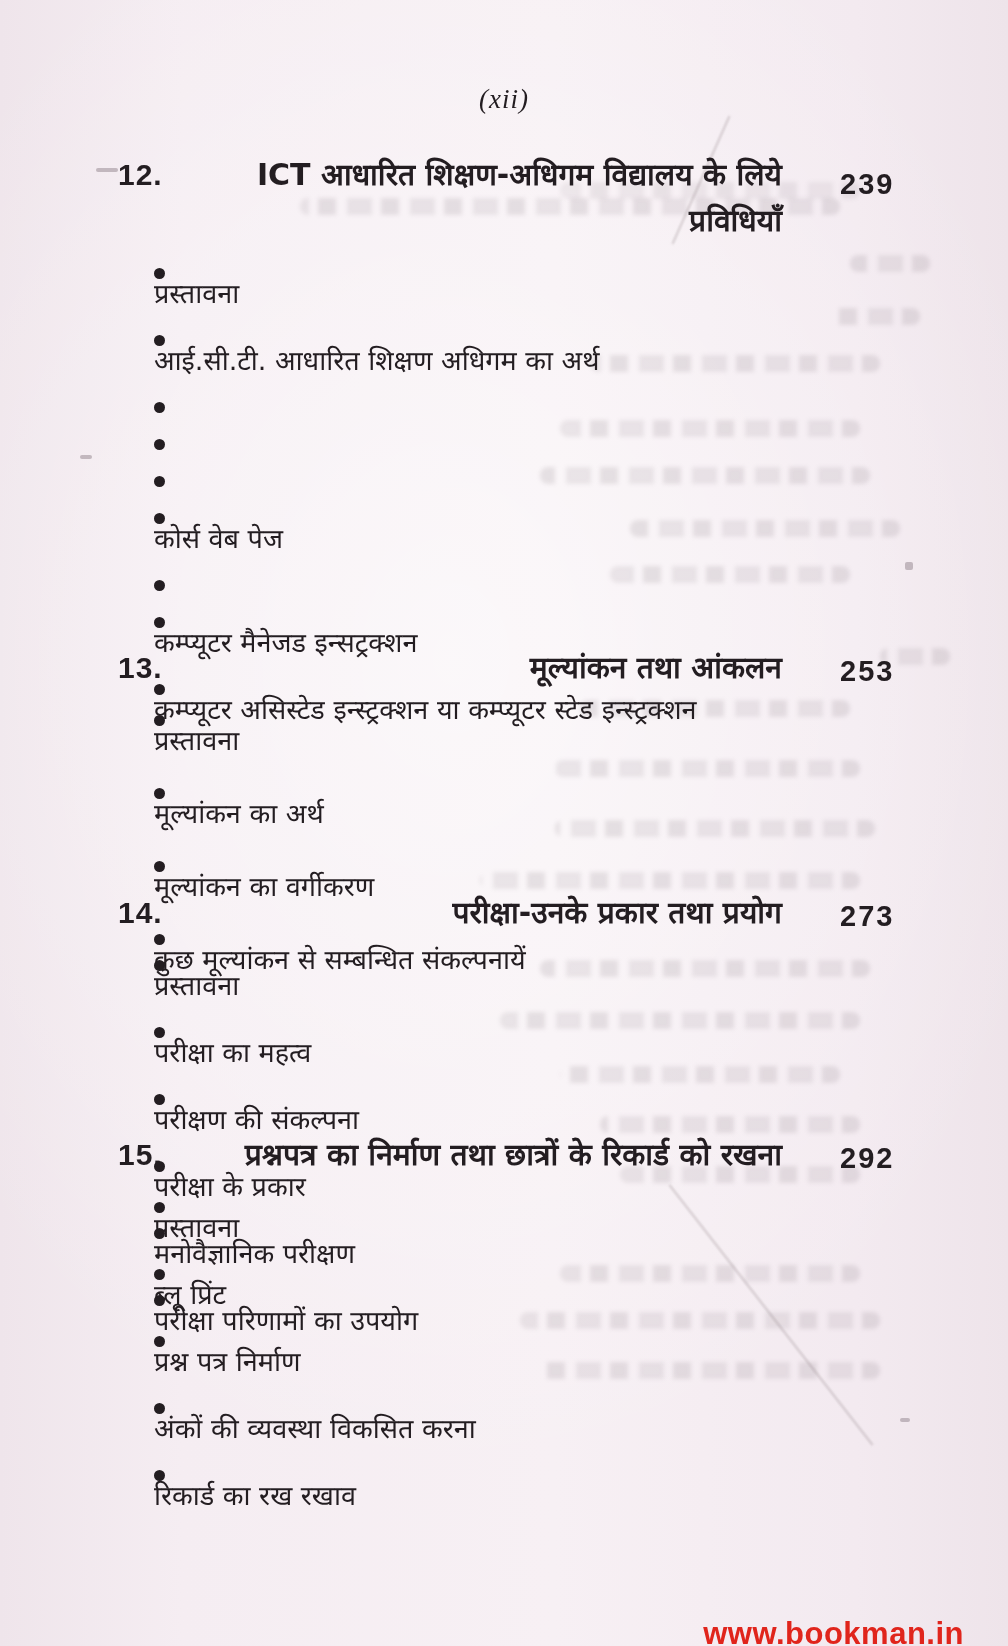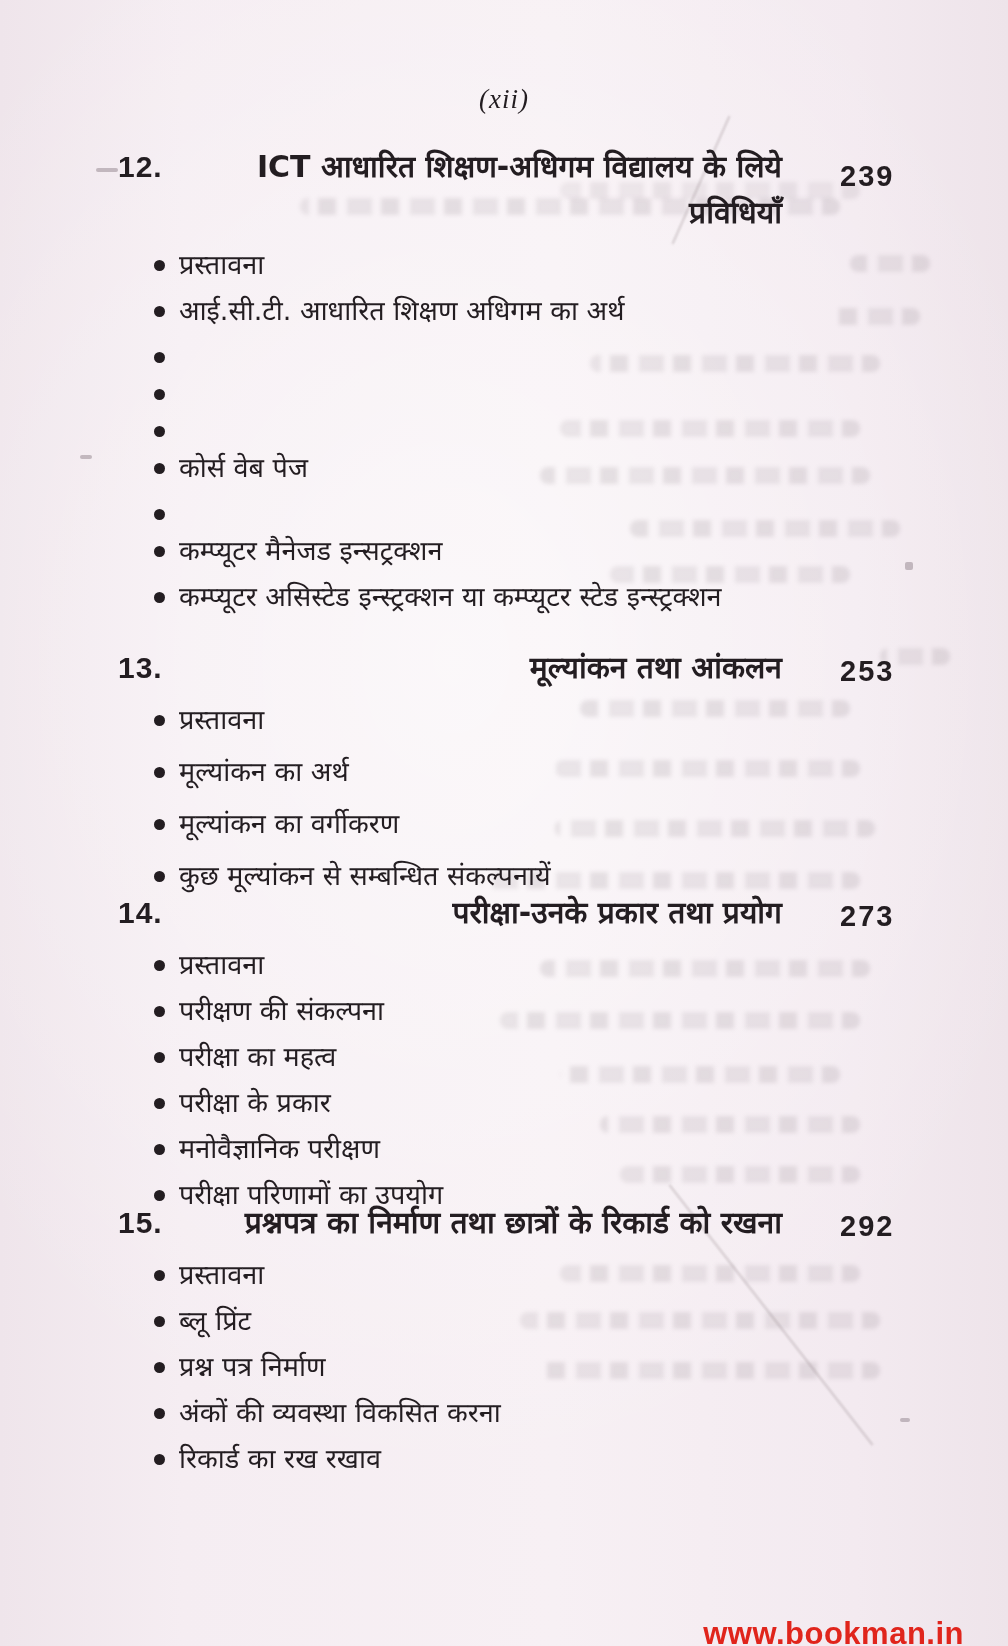--- a/index.html
+++ b/index.html
@@ -39,20 +39,21 @@
     position:absolute;left:722px;top:10px;
     font-weight:bold;font-size:29px;letter-spacing:2px;
     font-family:"Liberation Sans","DejaVu Sans",sans-serif;
   }
   .section.s0 .sec-page{top:16px;}
   .sec-items{list-style:none;margin:14px 0 0 0;padding:0 0 0 36px;}
   .sec-items li{
     display:flex;align-items:flex-start;margin-bottom:16px;
     font-size:27px;line-height:30px;
     font-family:"DejaVu Sans","Liberation Sans",sans-serif;
+    flex-direction:column;
   }
   .section.s1 .sec-items li{margin-bottom:22px;}
   .dot{
     flex:none;width:11px;height:11px;border-radius:50%;
     background:#231d21;margin:10px 14px 0 0;
   }
   
   .page-footer{
     position:absolute;top:1578px;right:44px;
     font-size:31px;font-weight:600;letter-spacing:.5px;
@@ -103,21 +104,21 @@
   <div class="crease" style="left:700px;top:110px;width:2px;height:140px;transform:rotate(24deg);"></div>
   <div class="crease" style="left:770px;top:1150px;width:2px;height:330px;transform:rotate(-38deg);"></div>
   <div class="speck" style="left:96px;top:168px;width:22px;height:4px;"></div>
   <div class="speck" style="left:80px;top:455px;width:12px;height:4px;"></div>
   <div class="speck" style="left:905px;top:562px;width:8px;height:8px;"></div>
   <div class="speck" style="left:900px;top:1418px;width:10px;height:4px;"></div>
 
   <div class="page-header">(xii)</div>
 
   <div id="toc">
-      <div class="section s0" style="top: 144px;">
+      <div class="section s0" style="top: 152px;">
         <div class="sec-head">
           <span class="sec-num">12.</span>
           <div class="sec-title">ICT आधारित शिक्षण-अधिगम विद्यालय के लिये प्रविधियाँ</div>
         </div>
         <span class="sec-page">239</span>
         <ul class="sec-items">
           <li>
             <span class="dot"></span>
             <span>प्रस्तावना</span>
           </li>
@@ -182,41 +183,41 @@
           <div class="sec-title">परीक्षा-उनके प्रकार तथा प्रयोग</div>
         </div>
         <span class="sec-page">273</span>
         <ul class="sec-items">
           <li>
             <span class="dot"></span>
             <span>प्रस्तावना</span>
           </li>
           <li>
             <span class="dot"></span>
+            <span>परीक्षा का महत्व</span>
+          </li>
+          <li>
+            <span class="dot"></span>
             <span>परीक्षण की संकल्पना</span>
           </li>
           <li>
             <span class="dot"></span>
-            <span>परीक्षा का महत्व</span>
-          </li>
-          <li>
-            <span class="dot"></span>
             <span>परीक्षा के प्रकार</span>
           </li>
           <li>
             <span class="dot"></span>
             <span>मनोवैज्ञानिक परीक्षण</span>
           </li>
           <li>
             <span class="dot"></span>
             <span>परीक्षा परिणामों का उपयोग</span>
           </li>
         </ul>
       </div>
-      <div class="section s3" style="top: 1200px;">
+      <div class="section s3" style="top: 1132px;">
         <div class="sec-head">
           <span class="sec-num">15.</span>
           <div class="sec-title">प्रश्नपत्र का निर्माण तथा छात्रों के रिकार्ड को रखना</div>
         </div>
         <span class="sec-page">292</span>
         <ul class="sec-items">
           <li>
             <span class="dot"></span>
             <span>प्रस्तावना</span>
           </li>

